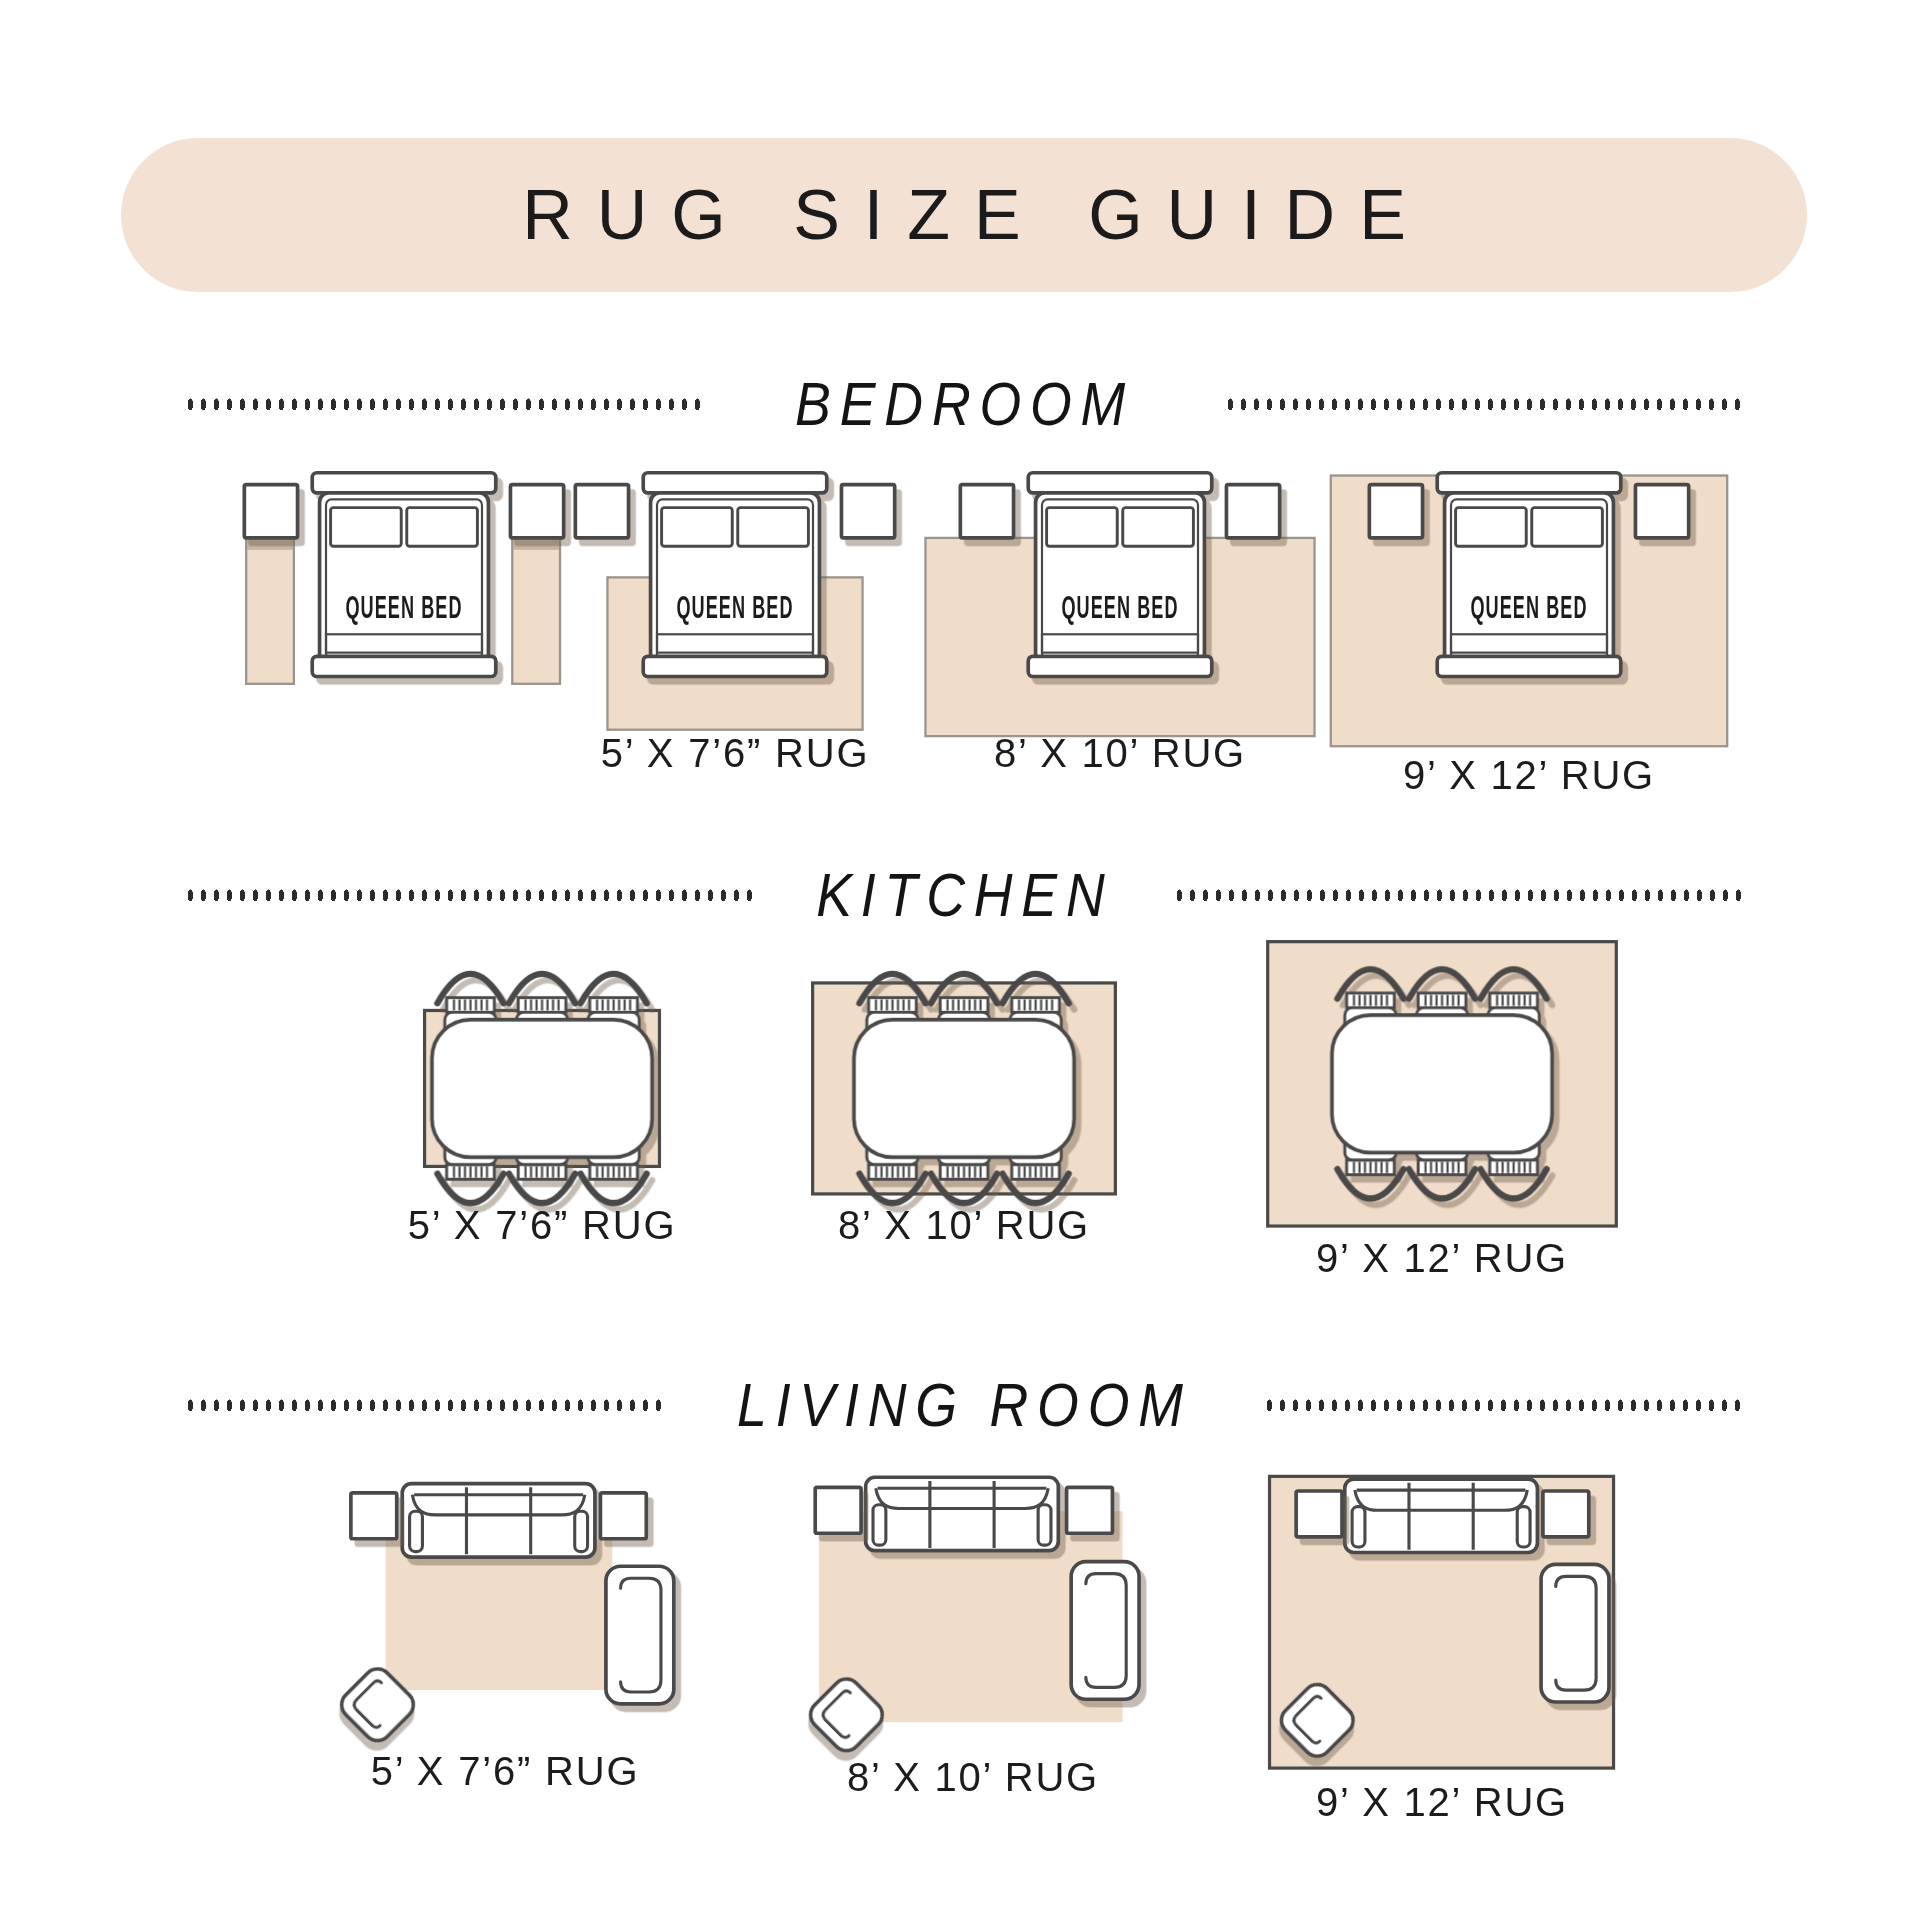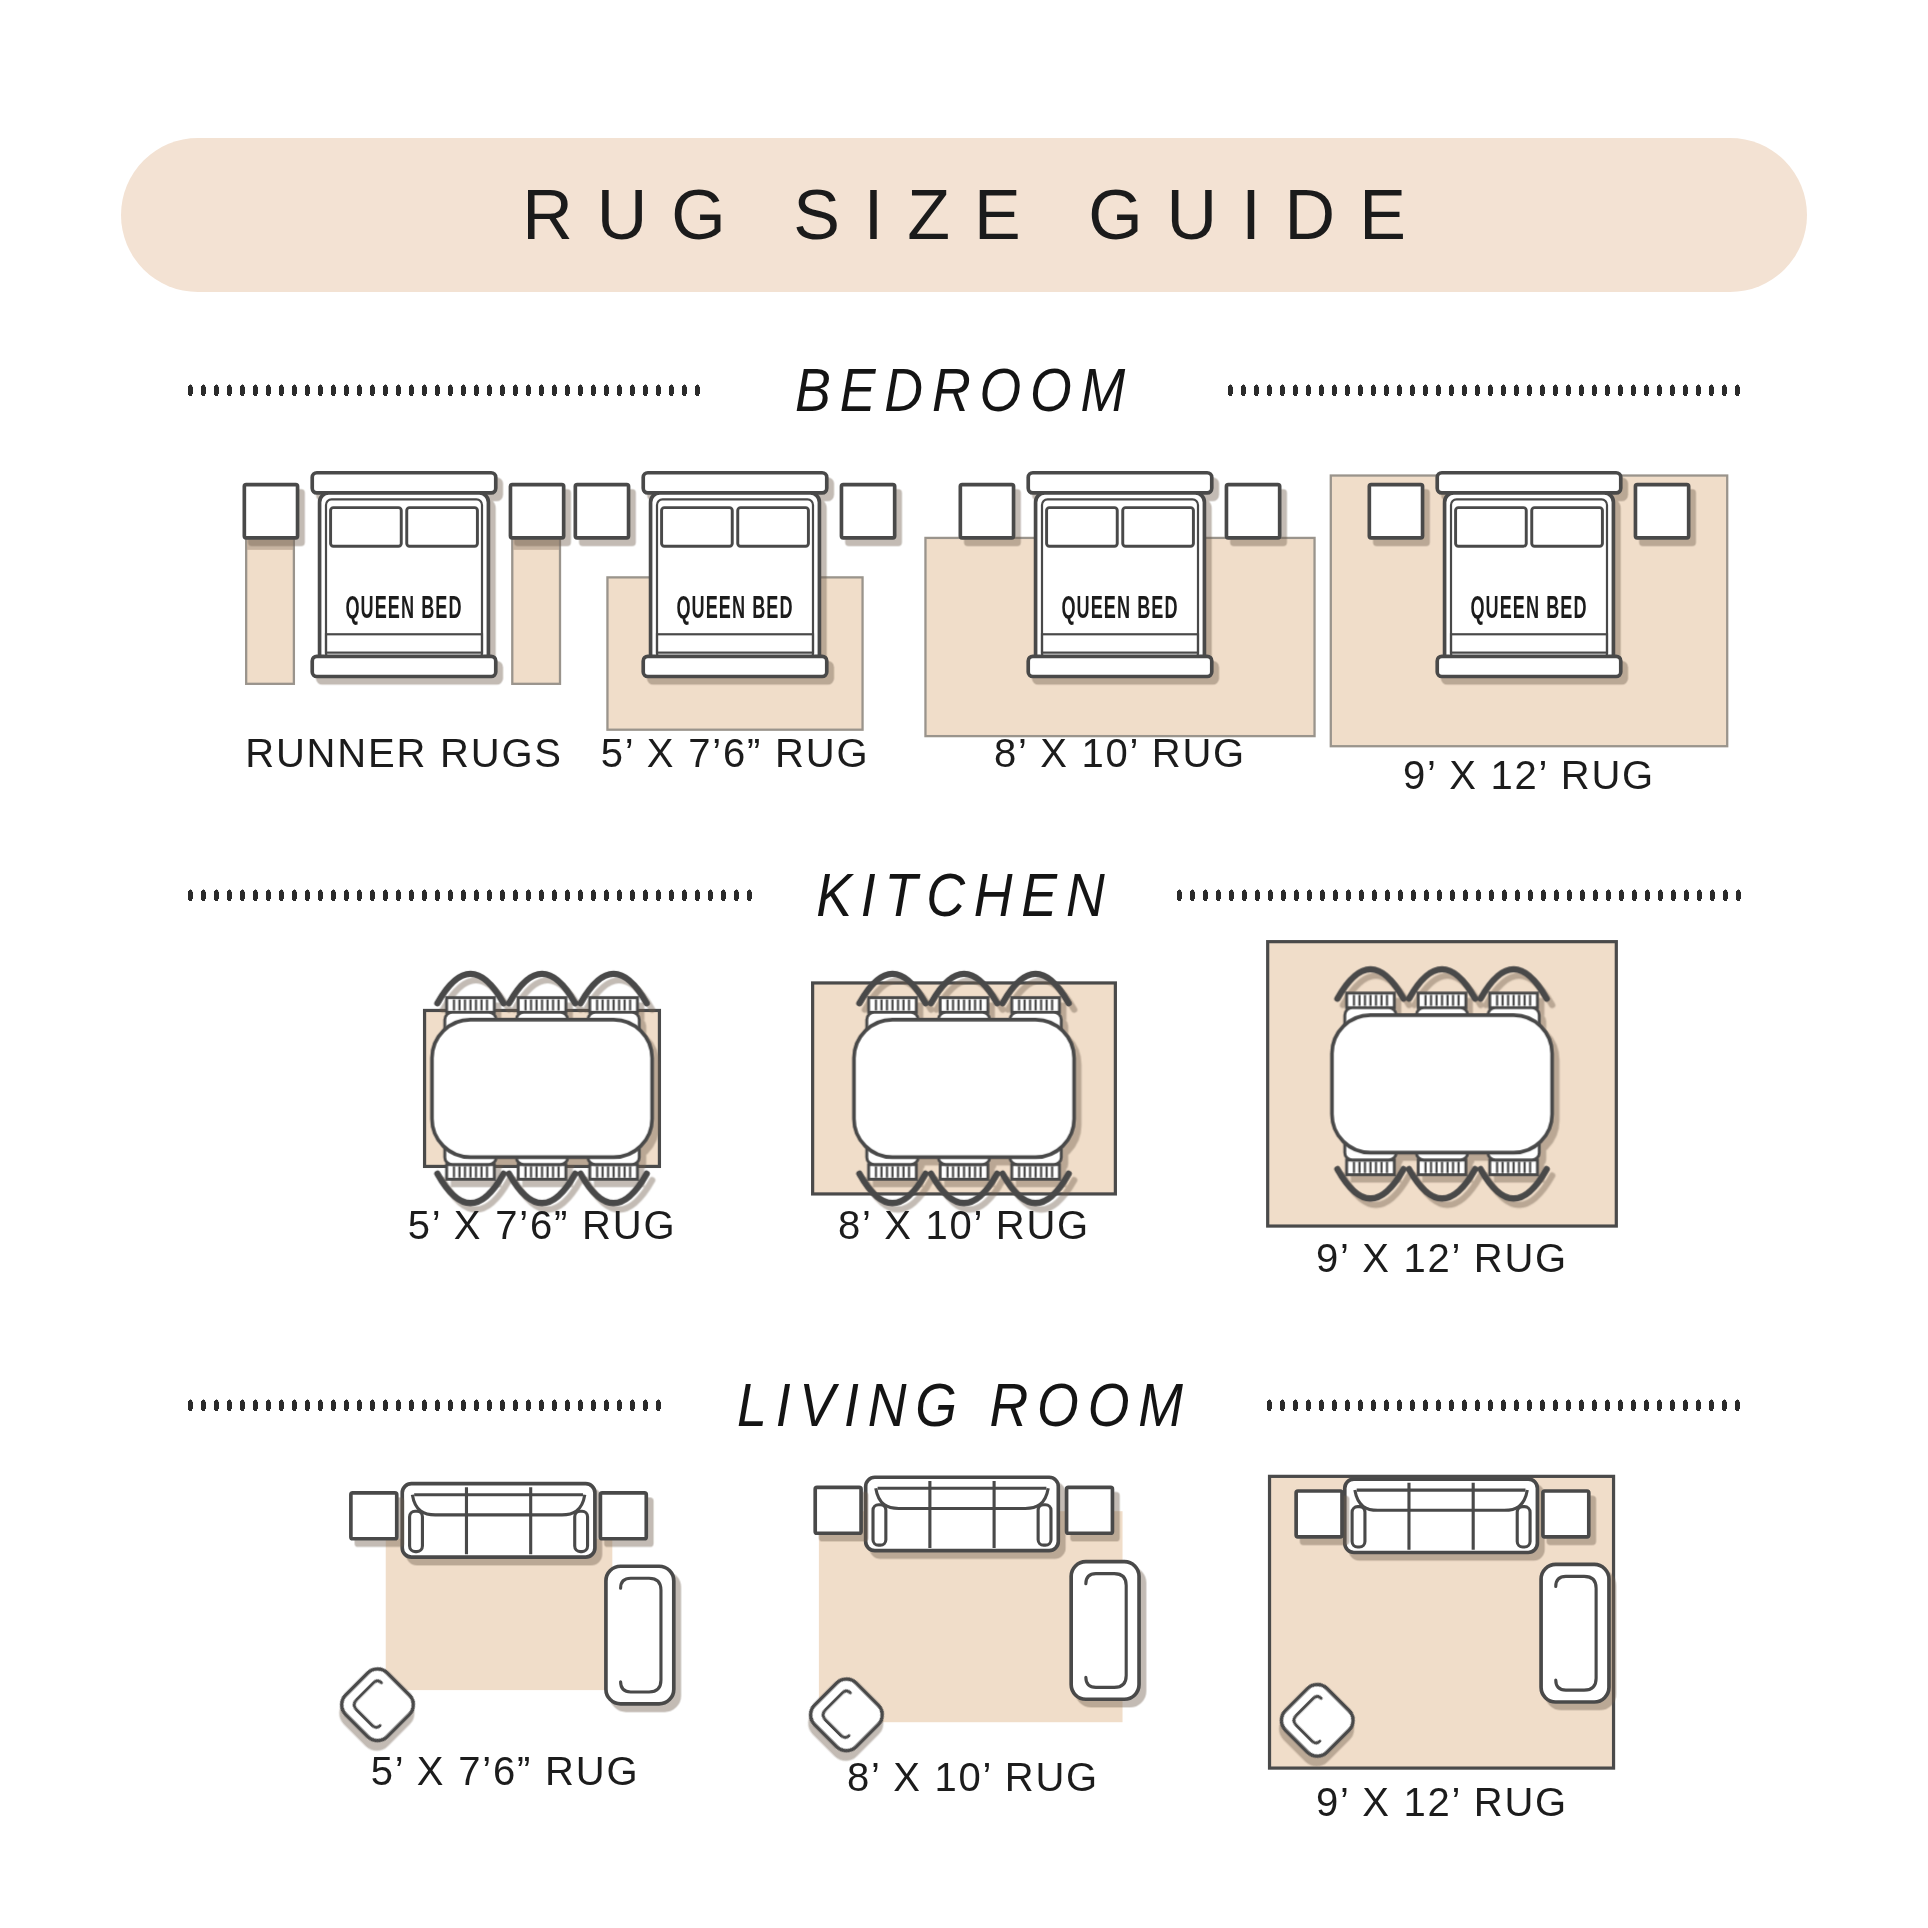--- a/index.html
+++ b/index.html
@@ -105,21 +105,21 @@
         <rect class="f" x="-32" y="-32" width="64" height="64" rx="15"></rect>
         <path class="t2" stroke-linecap="round" d="M -14 -20 Q -20 -20 -20 -14 L -20 12 Q -20 20 -12 20 L 12 20 Q 18 20 18 14"></path>
       </g>
     </defs>
   </svg>
 
   <div class="banner">
     <div class="banner-title">RUG SIZE GUIDE</div>
   </div>
 
-  <div class="sec-head" style="top:357px;gap:27px;">
+  <div class="sec-head" style="top:371px;gap:27px;">
     <div class="dots"></div>
     <div class="sec-title">BEDROOM</div>
     <div class="dots"></div>
   </div>
 
   <svg style="left:202px;top:459px;" width="404" height="312" viewBox="0 0 440 340">
     <rect class="rug gray" x="48" y="75" width="52" height="170"></rect>
     <rect class="rug gray" x="338" y="75" width="52" height="170"></rect>
     <rect class="strip" x="49" y="86" width="50" height="13"></rect>
     <rect class="strip" x="339" y="86" width="50" height="13"></rect>
@@ -142,21 +142,20 @@
     <use href="#nightstand" x="336" y="28" filter="url(#fsh)"></use>
   </svg>
 
   <svg style="left:1327px;top:459px;" width="404" height="312" viewBox="0 0 440 340">
     <rect class="rug gray" x="4" y="18" width="432" height="295"></rect>
     <use href="#bed" transform="translate(220,15)" filter="url(#fsh)"></use>
     <use href="#nightstand" x="46" y="28" filter="url(#fsh)"></use>
     <use href="#nightstand" x="336" y="28" filter="url(#fsh)"></use>
   </svg>
 
-  <div class="diag-label" style="left:202px;top:733px;width:404px;">RUNNER RUGS</div>
   <div class="diag-label" style="left:533px;top:733px;width:404px;">5’ X 7’6” RUG</div>
   <div class="diag-label" style="left:918px;top:733px;width:404px;">8’ X 10’ RUG</div>
   <div class="diag-label" style="left:1327px;top:755px;width:404px;">9’ X 12’ RUG</div>
 
   <div class="sec-head" style="top:862px;">
     <div class="dots"></div>
     <div class="sec-title">KITCHEN</div>
     <div class="dots"></div>
   </div>
 

